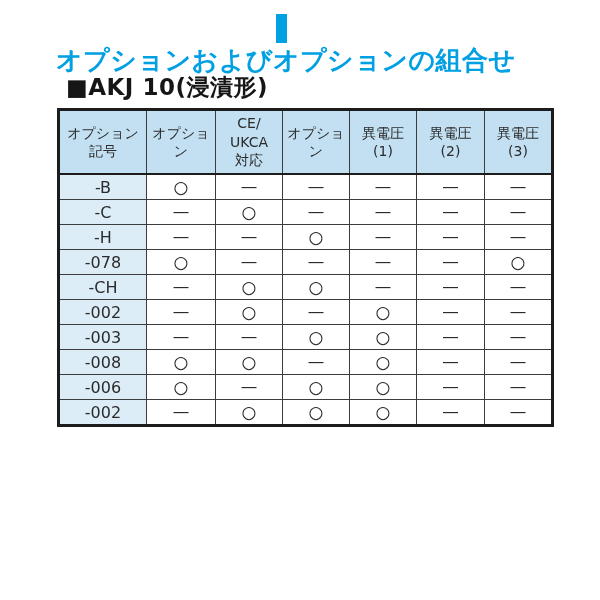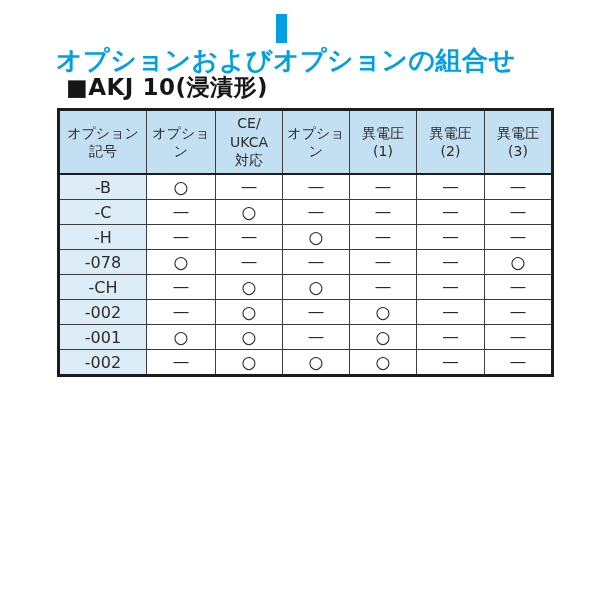--- a/index.html
+++ b/index.html
@@ -182,24 +182,42 @@
       <tr>
         <th class="rowhead">-002</th>
         <td class="dash">―</td>
         <td class="circle">○</td>
         <td class="dash">―</td>
         <td class="circle">○</td>
         <td class="dash">―</td>
         <td class="dash">―</td>
       </tr>
       <tr>
-        <th class="rowhead">-001</th>
-        <td class="circle">○</td>
-        <td class="circle">○</td>
-        <td class="dash">―</td>
+        <th class="rowhead">-003</th>
+        <td class="dash">―</td>
+        <td class="dash">―</td>
+        <td class="circle">○</td>
+        <td class="circle">○</td>
+        <td class="dash">―</td>
+        <td class="dash">―</td>
+      </tr>
+      <tr>
+        <th class="rowhead">-008</th>
+        <td class="circle">○</td>
+        <td class="circle">○</td>
+        <td class="dash">―</td>
+        <td class="circle">○</td>
+        <td class="dash">―</td>
+        <td class="dash">―</td>
+      </tr>
+      <tr>
+        <th class="rowhead">-006</th>
+        <td class="circle">○</td>
+        <td class="dash">―</td>
+        <td class="circle">○</td>
         <td class="circle">○</td>
         <td class="dash">―</td>
         <td class="dash">―</td>
       </tr>
       <tr>
         <th class="rowhead">-002</th>
         <td class="dash">―</td>
         <td class="circle">○</td>
         <td class="circle">○</td>
         <td class="circle">○</td>

